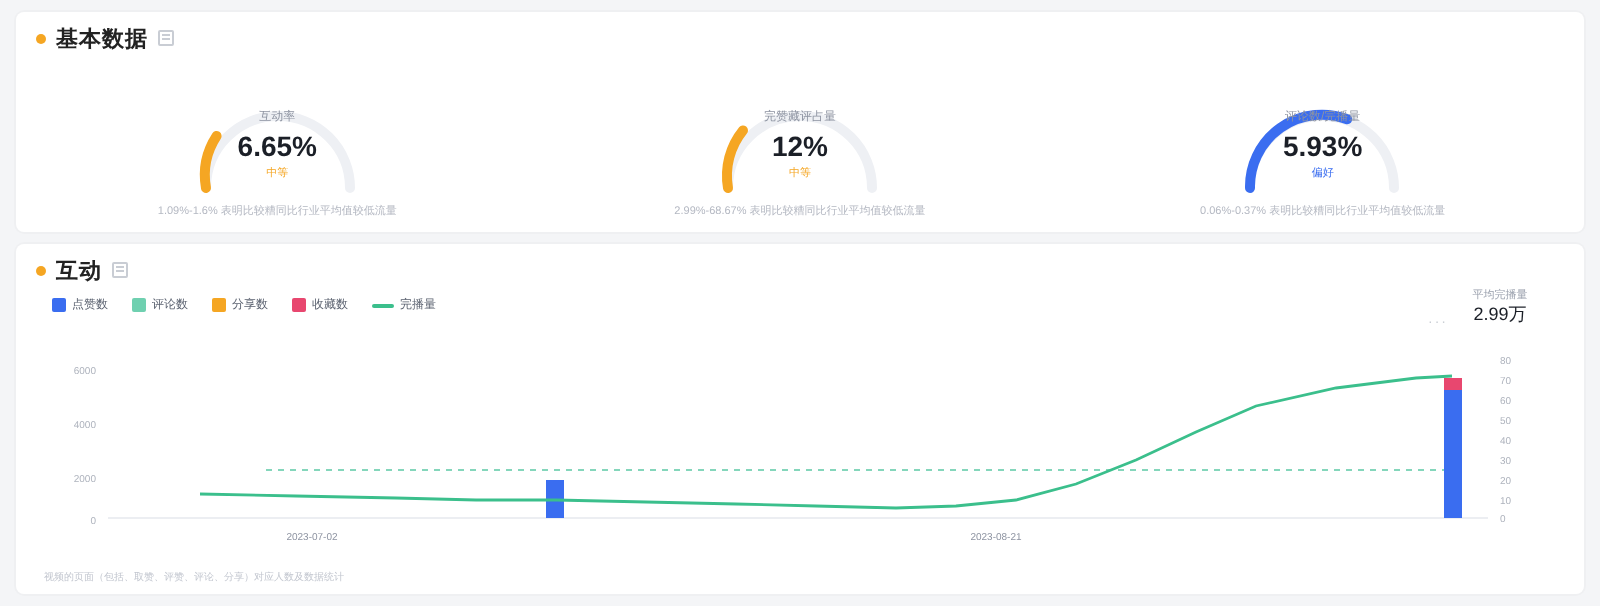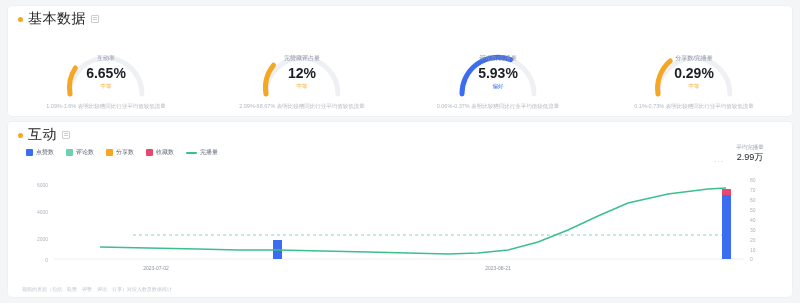--- a/index.html
+++ b/index.html
@@ -20,21 +20,21 @@
     box-shadow: 0 0 0 1px rgba(0,0,0,0.02);
   }
   #card-basic { left: 8px; top: 6px; width: 784px; height: 110px; }
   #card-inter { left: 8px; top: 122px; width: 784px; height: 175px; }
 
   .section-head {
     display: flex; align-items: center;
     height: 18px; padding-left: 10px; padding-top: 8px;
   }
   .dot { width: 5px; height: 5px; border-radius: 50%; background: #f5a623; margin-right: 5px; }
-  .section-title { font-size: 14px; color: #222; font-weight: normal; letter-spacing: .5px; }
+  .section-title { font-size: 11px; color: #222; font-weight: bold; letter-spacing: .5px; }
   .head-icon {
     margin-left: 5px; width: 8px; height: 8px; border-radius: 1px;
     border: 1px solid #c9cdd4; display:inline-block;
     position: relative;
   }
   .head-icon::after{
     content:""; position:absolute; left:1px; top:1px; right:1px; bottom:1px;
     background: repeating-linear-gradient(to bottom, #c9cdd4 0 1px, transparent 1px 2px);
   }
 
@@ -144,32 +144,20 @@
             <path d="M12 46 A36 36 0 1 1 84 46" fill="none" stroke="#eef0f4" stroke-width="5" stroke-linecap="round"></path>
             <path d="M12 46 A36 36 0 0 1 60.6 11.6" fill="none" stroke="#3a6df0" stroke-width="5" stroke-linecap="round"></path>
           </svg>
           <div class="gauge-label">评论数/完播量</div>
           <div class="gauge-value">5.93%</div>
           <div class="gauge-sub" style="color:#3a6df0">偏好</div>
         </div>
         <div class="gauge-foot">0.06%-0.37% 表明比较糟同比行业平均值较低流量</div>
       </div>
 
-      <div class="gauge-cell">
-        <div class="gauge-wrap">
-          <svg width="96" height="52" viewBox="0 0 96 52">
-            <path d="M12 46 A36 36 0 1 1 84 46" fill="none" stroke="#eef0f4" stroke-width="5" stroke-linecap="round"></path>
-            <path d="M12 46 A36 36 0 0 1 24.3 12.9" fill="none" stroke="#f5a623" stroke-width="5" stroke-linecap="round"></path>
-          </svg>
-          <div class="gauge-label">分享数/完播量</div>
-          <div class="gauge-value">0.29%</div>
-          <div class="gauge-sub">中等</div>
-        </div>
-        <div class="gauge-foot">0.1%-0.73% 表明比较糟同比行业平均值较低流量</div>
-      </div>
 
     </div>
   </div>
 
   <div class="card" id="card-inter">
     <div class="section-head">
       <span class="dot"></span>
       <span class="section-title">互动</span>
       <span class="head-icon"></span>
     </div>

